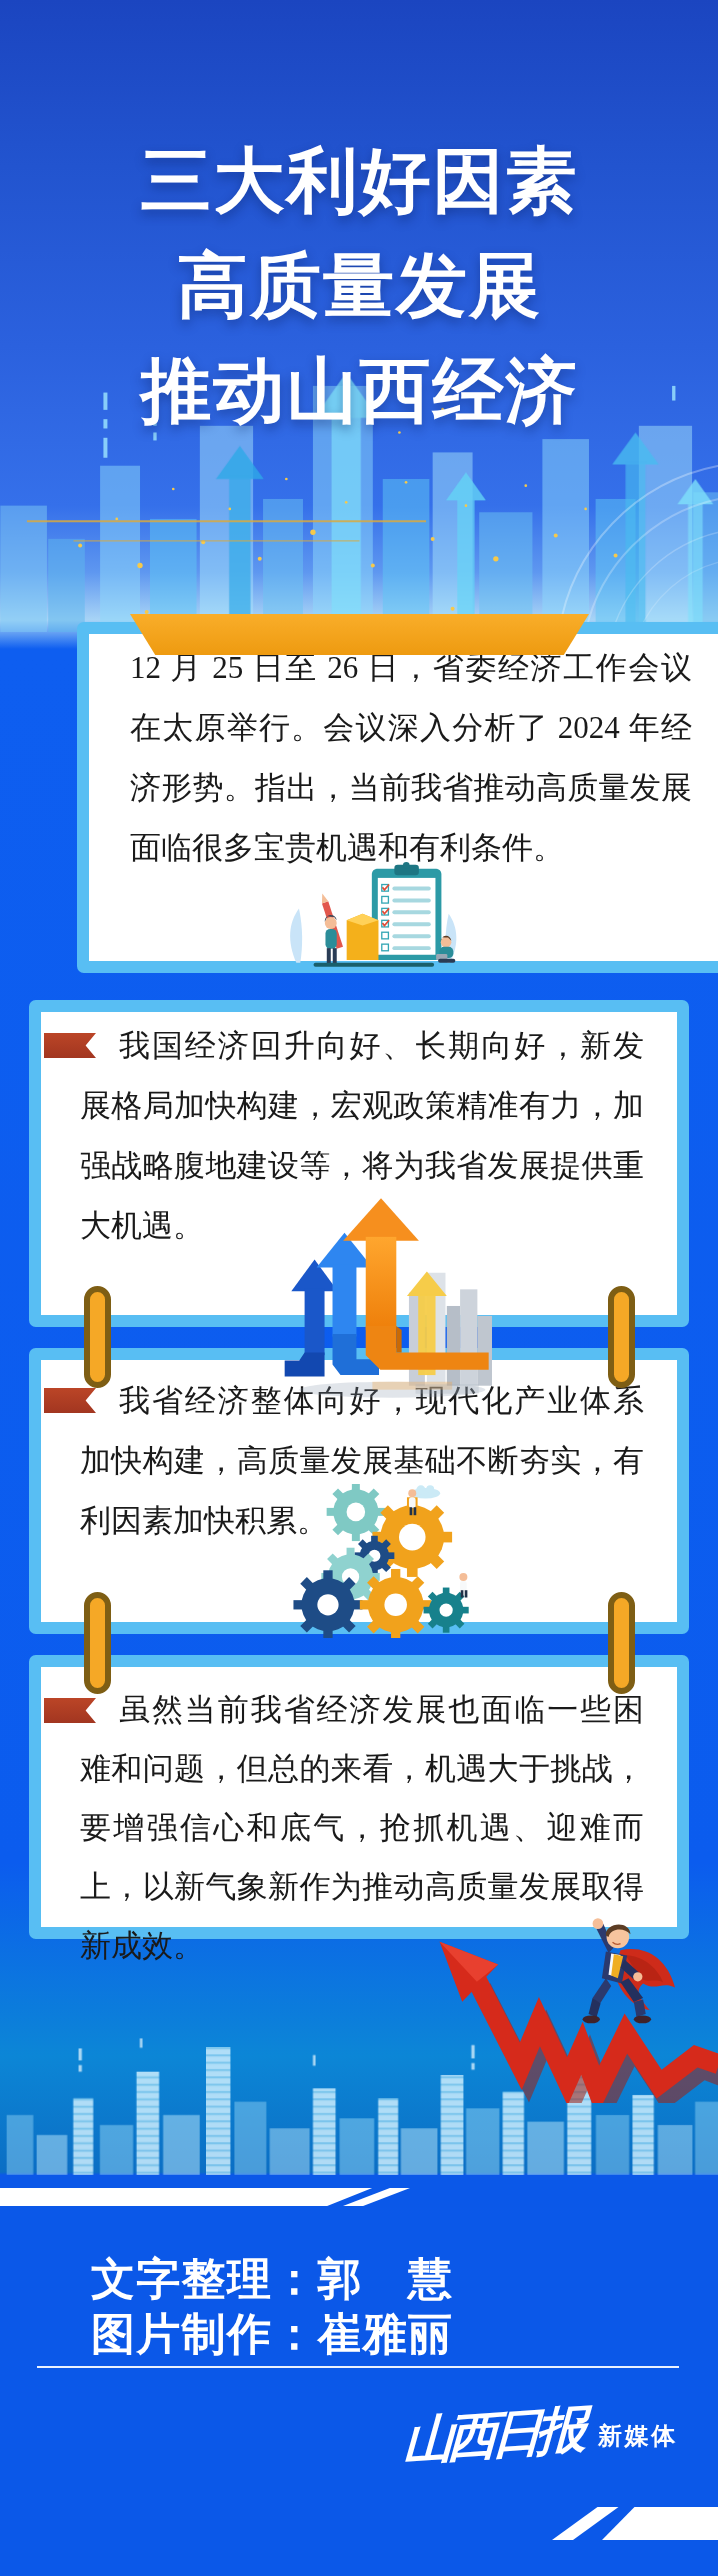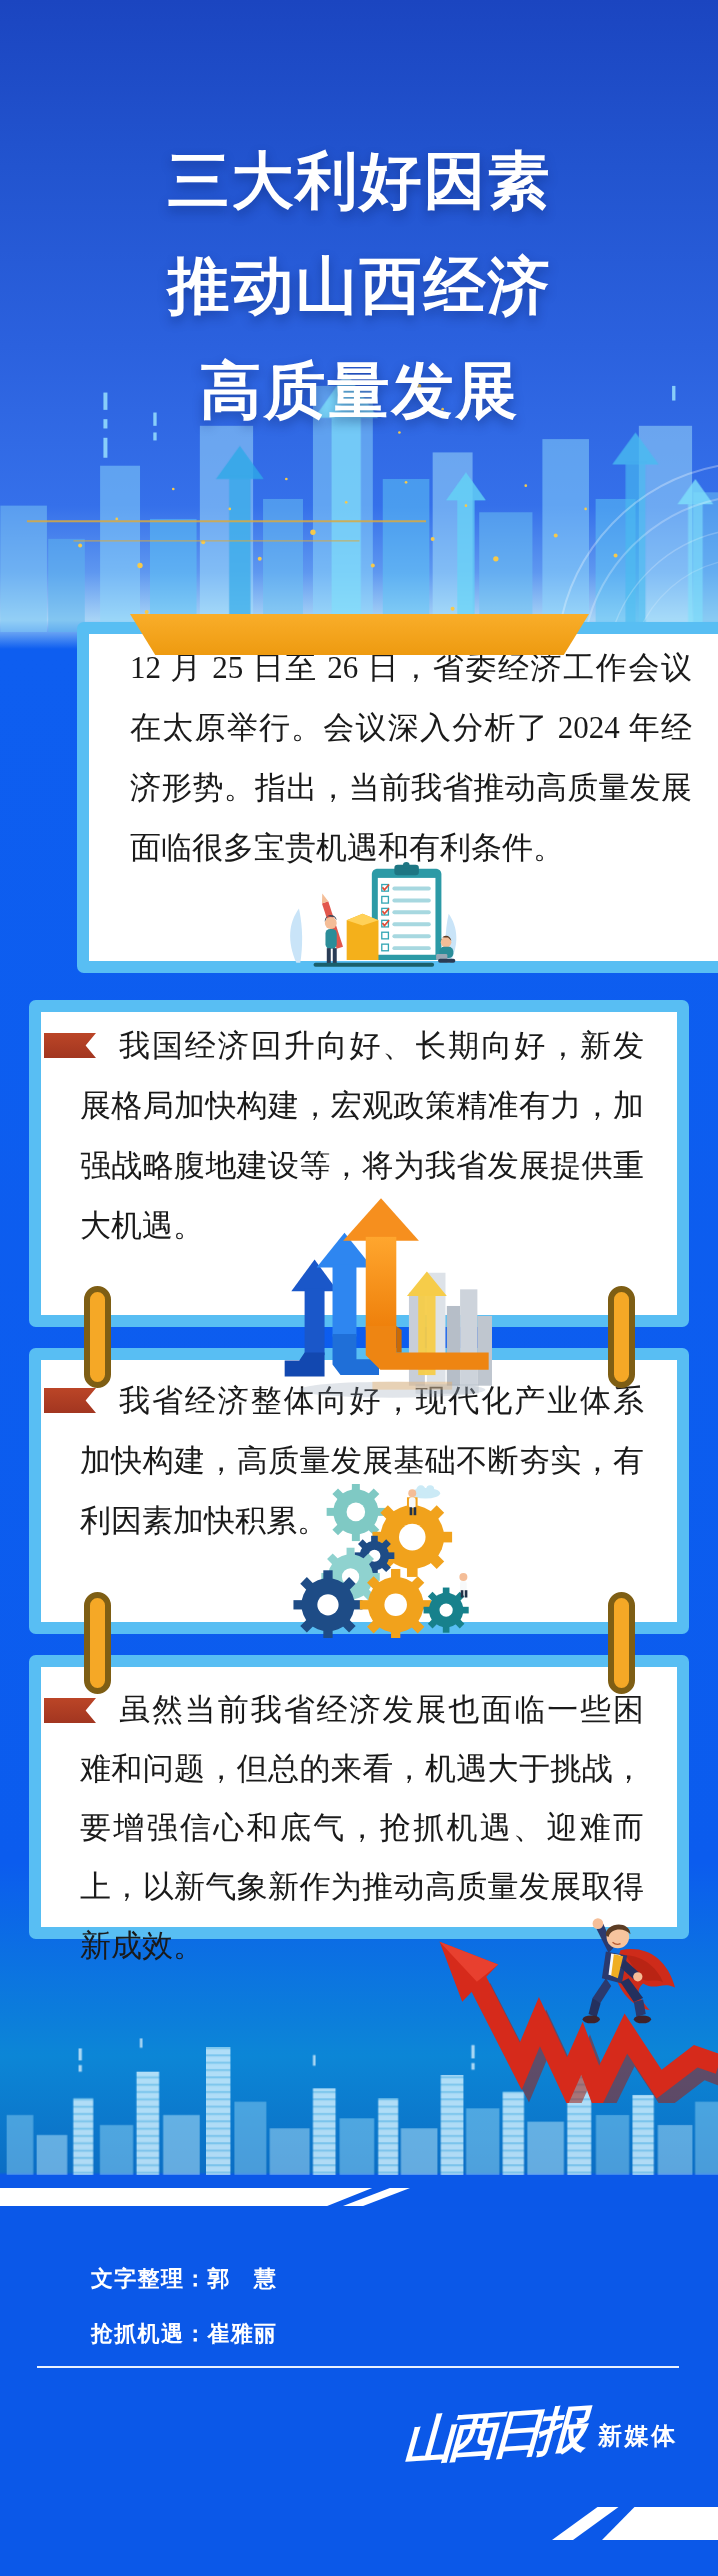--- a/index.html
+++ b/index.html
@@ -9,21 +9,21 @@
     background:linear-gradient(180deg,
       #1B45C0 0px,#2254CF 166px,#2B61DE 346px,#3570EA 506px,
       #5E97F0 572px,#A8D4F6 620px,
       #0E5EF0 649px,#0B5CEE 1863px,
       #0C86D6 2056px,#0B6EC4 2172px,
       #0B58E8 2175px,#0B58E8 2576px);
   }
   .abs{position:absolute;}
   
   .title{left:0;top:128px;width:100%;text-align:center;color:#fff;
-    font-weight:900;font-size:62px;line-height:105px;letter-spacing:2px;
+    font-weight:900;font-size:71px;line-height:105px;letter-spacing:2px;
     text-shadow:0 4.7px 10.6px rgba(8,28,90,.4);}
   
   .card{left:29px;width:660px;background:#fff;border:12px solid #58BEF3;border-radius:6.7px;box-sizing:border-box;}
   .card-1{top:622px;height:351px;margin-left:48px;}
   .card-2{top:1000px;height:327px;}
   .card-3{top:1348px;height:286px;}
   .card-4{top:1655px;height:284px;}
   .card-text{margin:0;color:#1a1a1a;font-family:"Liberation Serif",serif;
     font-size:31px;line-height:60px;text-align:justify;}
   .card-1 .card-text{padding:4px 33px 0 41px;}
@@ -45,21 +45,21 @@
     border:6px solid #7E5E14;box-sizing:border-box;z-index:7;}
   .pill-l1{left:84px;top:1286px;} .pill-r1{left:608px;top:1286px;}
   .pill-l2{left:84px;top:1592px;} .pill-r2{left:608px;top:1592px;}
   .illu{z-index:6;}
   
   .stripe{background:#fff;z-index:5;}
   .stripe-top-band{left:0;top:2188px;width:409px;height:18px;clip-path:polygon(0 0,91% 0,80% 100%,0 100%);}
   .stripe-top-slash{left:343px;top:2188px;width:67px;height:18px;clip-path:polygon(70% 0,100% 0,30% 100%,0 100%);}
   .stripe-bot-band{left:602px;top:2507px;width:116px;height:33px;clip-path:polygon(28% 0,100% 0,100% 100%,0 100%);}
   .stripe-bot-slash{left:552px;top:2507px;width:70px;height:33px;clip-path:polygon(65% 0,95% 0,30% 100%,0 100%);}
-  .credits{left:91px;top:2251px;color:#fff;font-size:22px;font-weight:700;line-height:55px;letter-spacing:1.3px;}
+  .credits{left:91px;top:2251px;color:#fff;font-size:44px;font-weight:700;line-height:55px;letter-spacing:1.3px;}
   .divider{left:37px;top:2366px;width:642px;height:2px;background:rgba(255,255,255,.92);}
   .brand{right:41px;top:2401px;display:flex;align-items:center;color:#fff;z-index:5;}
   .brand-script{font-family:"Liberation Serif",serif;font-style:italic;font-weight:700;
     font-size:51px;letter-spacing:-6.7px;transform:rotate(-4deg) skewX(-6deg);padding-right:17.3px;}
   .brand-suffix{font-size:24px;font-weight:800;letter-spacing:2.7px;}
 </style>
 </head>
 <body>
 
 <div class="poster">
@@ -136,22 +136,22 @@
         <rect x="155" y="110" width="6" height="14"></rect>
       <rect x="155" y="138" width="6" height="30"></rect>
         <rect x="230" y="100" width="5" height="20"></rect>
       <rect x="230" y="130" width="5" height="12"></rect>
         <rect x="1010" y="60" width="5" height="22"></rect>
     </g>
   </svg>
 
   <div class="abs title">
     <div>三大利好因素</div>
+    <div>高质量发展</div>
     <div>推动山西经济</div>
-    <div>高质量发展</div>
   </div>
 
   <section class="abs card card-1">
     <p class="card-text">12 月 25 日至 26 日，省委经济工作会议在太原举行。会议深入分析了 2024 年经济形势。指出，当前我省推动高质量发展面临很多宝贵机遇和有利条件。</p>
   </section>
   <section class="abs card card-3">
     <p class="card-text">我省经济整体向好，现代化产业体系加快构建，高质量发展基础不断夯实，有利因素加快积累。</p>
   </section>
   <section class="abs card card-2">
     <p class="card-text">我国经济回升向好、长期向好，新发展格局加快构建，宏观政策精准有力，加强战略腹地建设等，将为我省发展提供重大机遇。</p>
@@ -446,21 +446,21 @@
       <rect x="708" y="15" width="5" height="20"></rect>
         <rect x="708" y="42" width="5" height="10"></rect>
     </g>
   </svg>
 
   <div class="abs stripe stripe-top-band"></div>
   <div class="abs stripe stripe-top-slash"></div>
 
   <div class="abs credits">
     <div>文字整理：郭　慧</div>
-    <div>抢抓机遇：崔雅丽</div>
+    <div>图片制作：崔雅丽</div>
   </div>
 
   <div class="abs divider"></div>
 
   <div class="abs brand">
     <span class="brand-script">山西日报</span>
     <span class="brand-suffix">新媒体</span>
   </div>
 
   <div class="abs stripe stripe-bot-band"></div>

